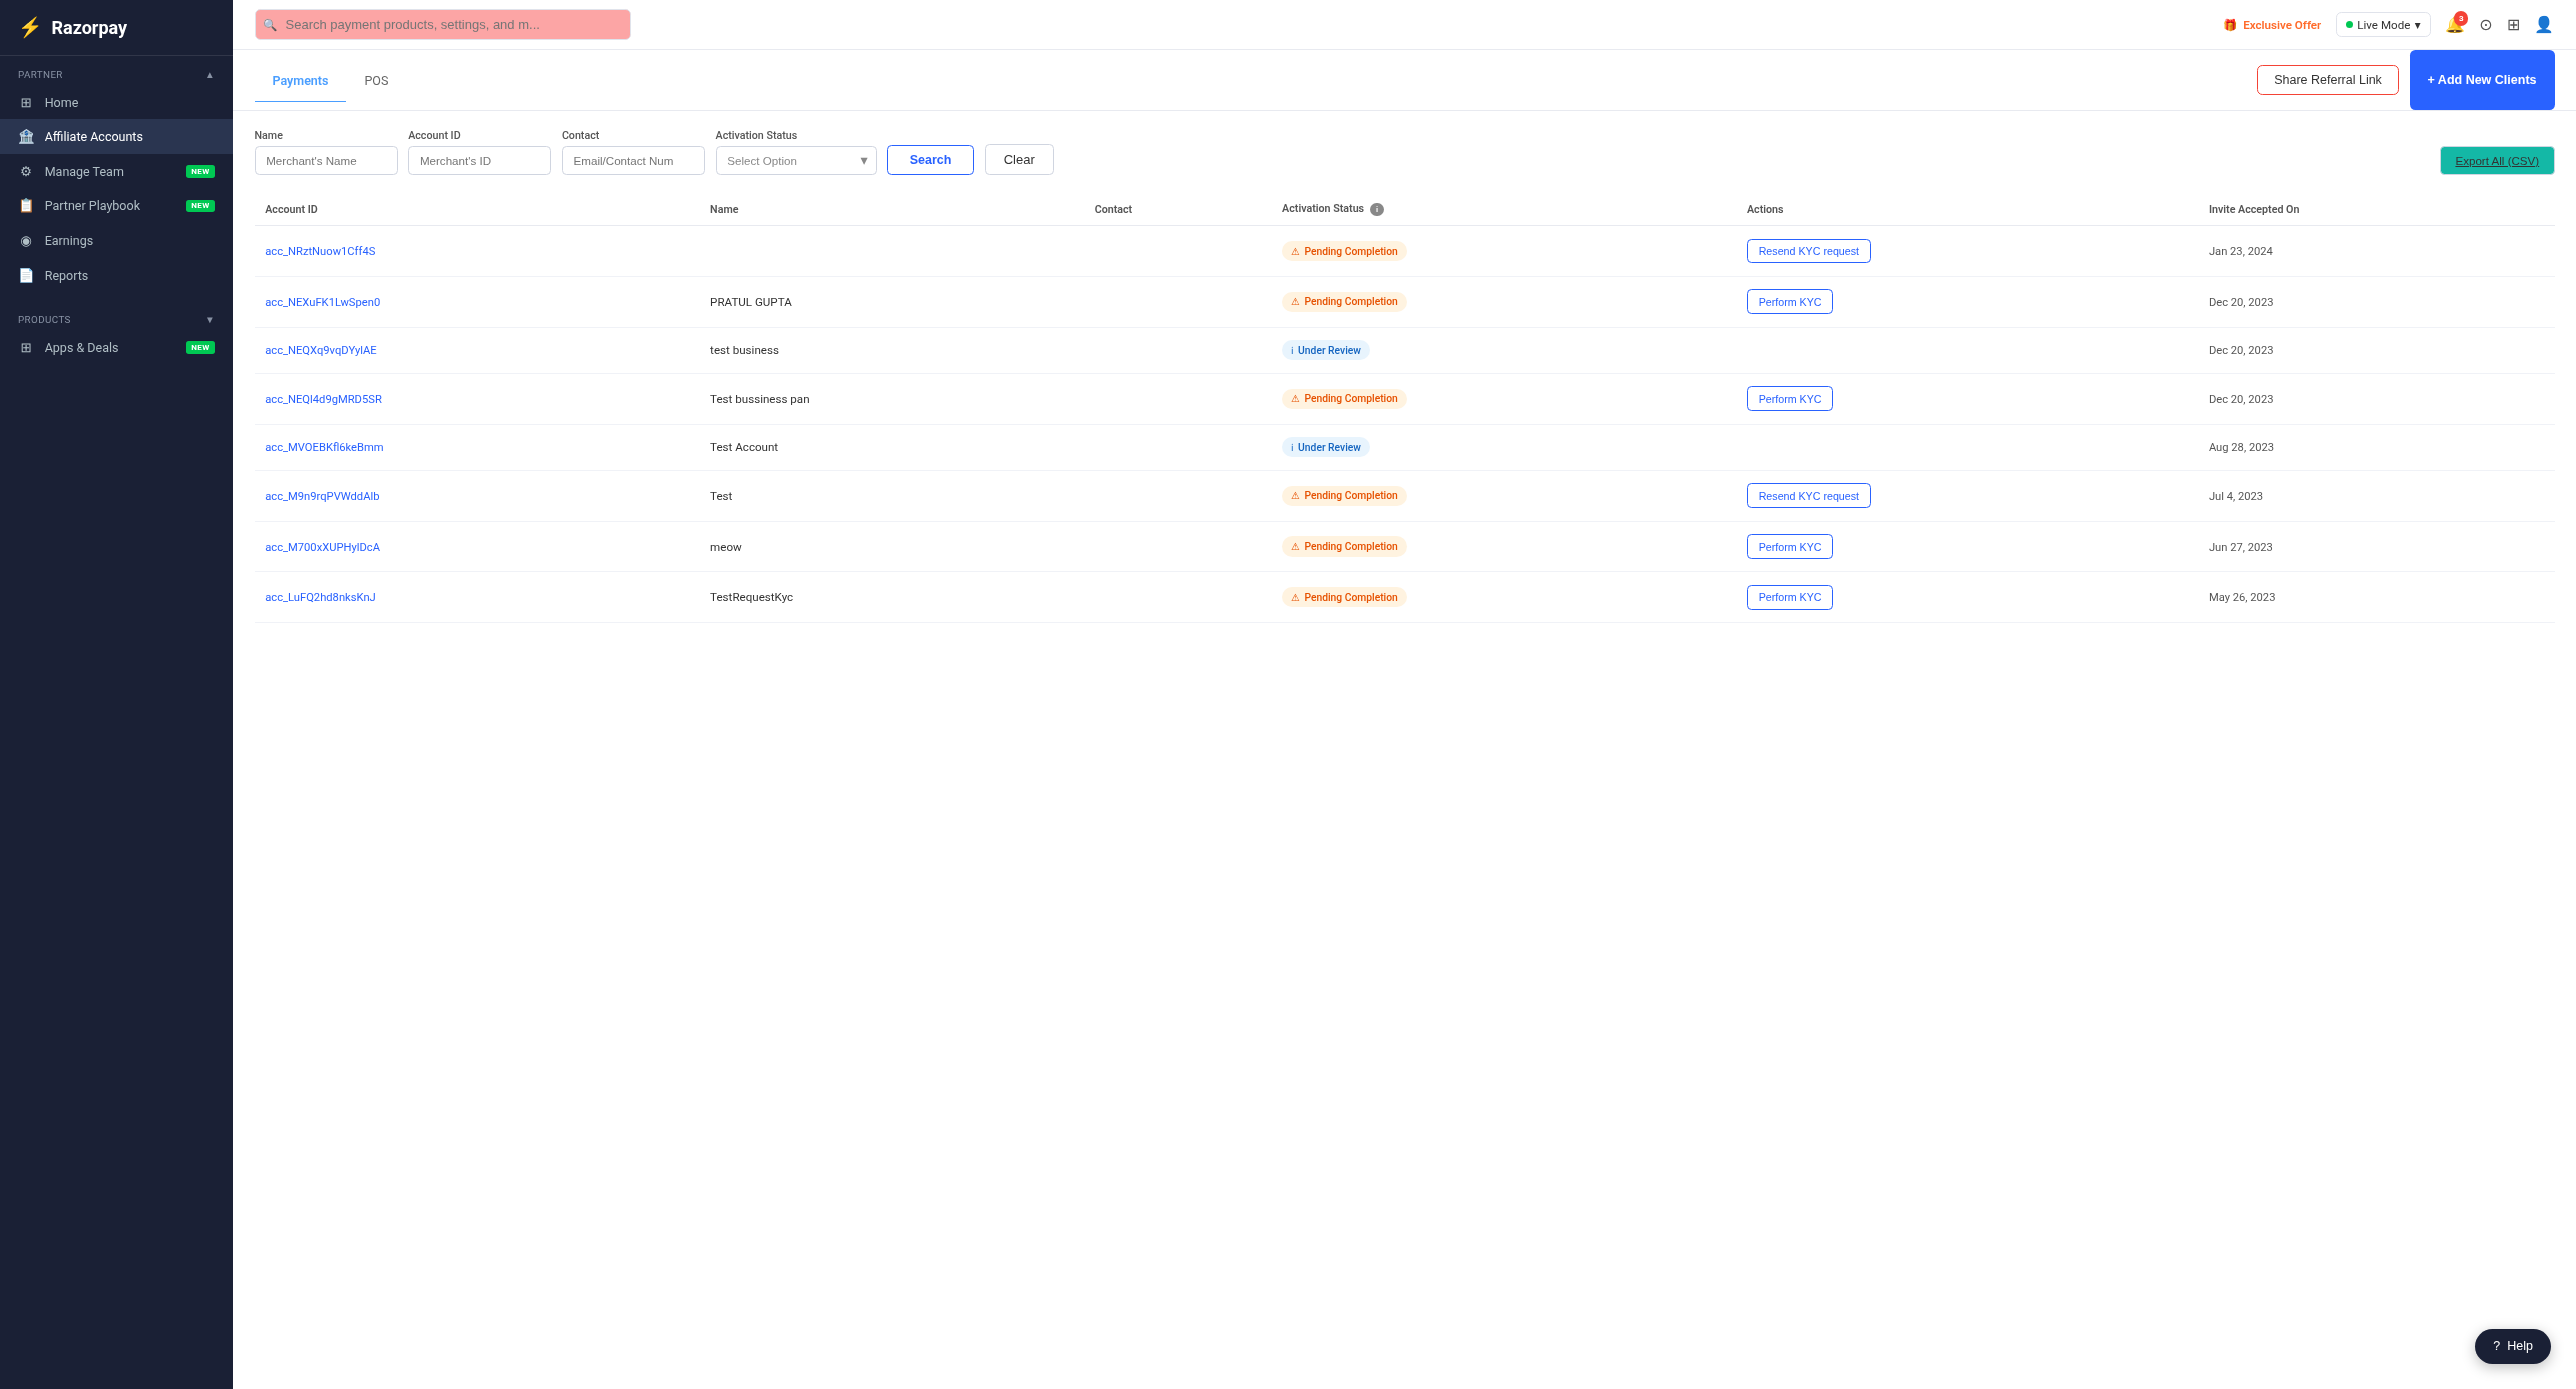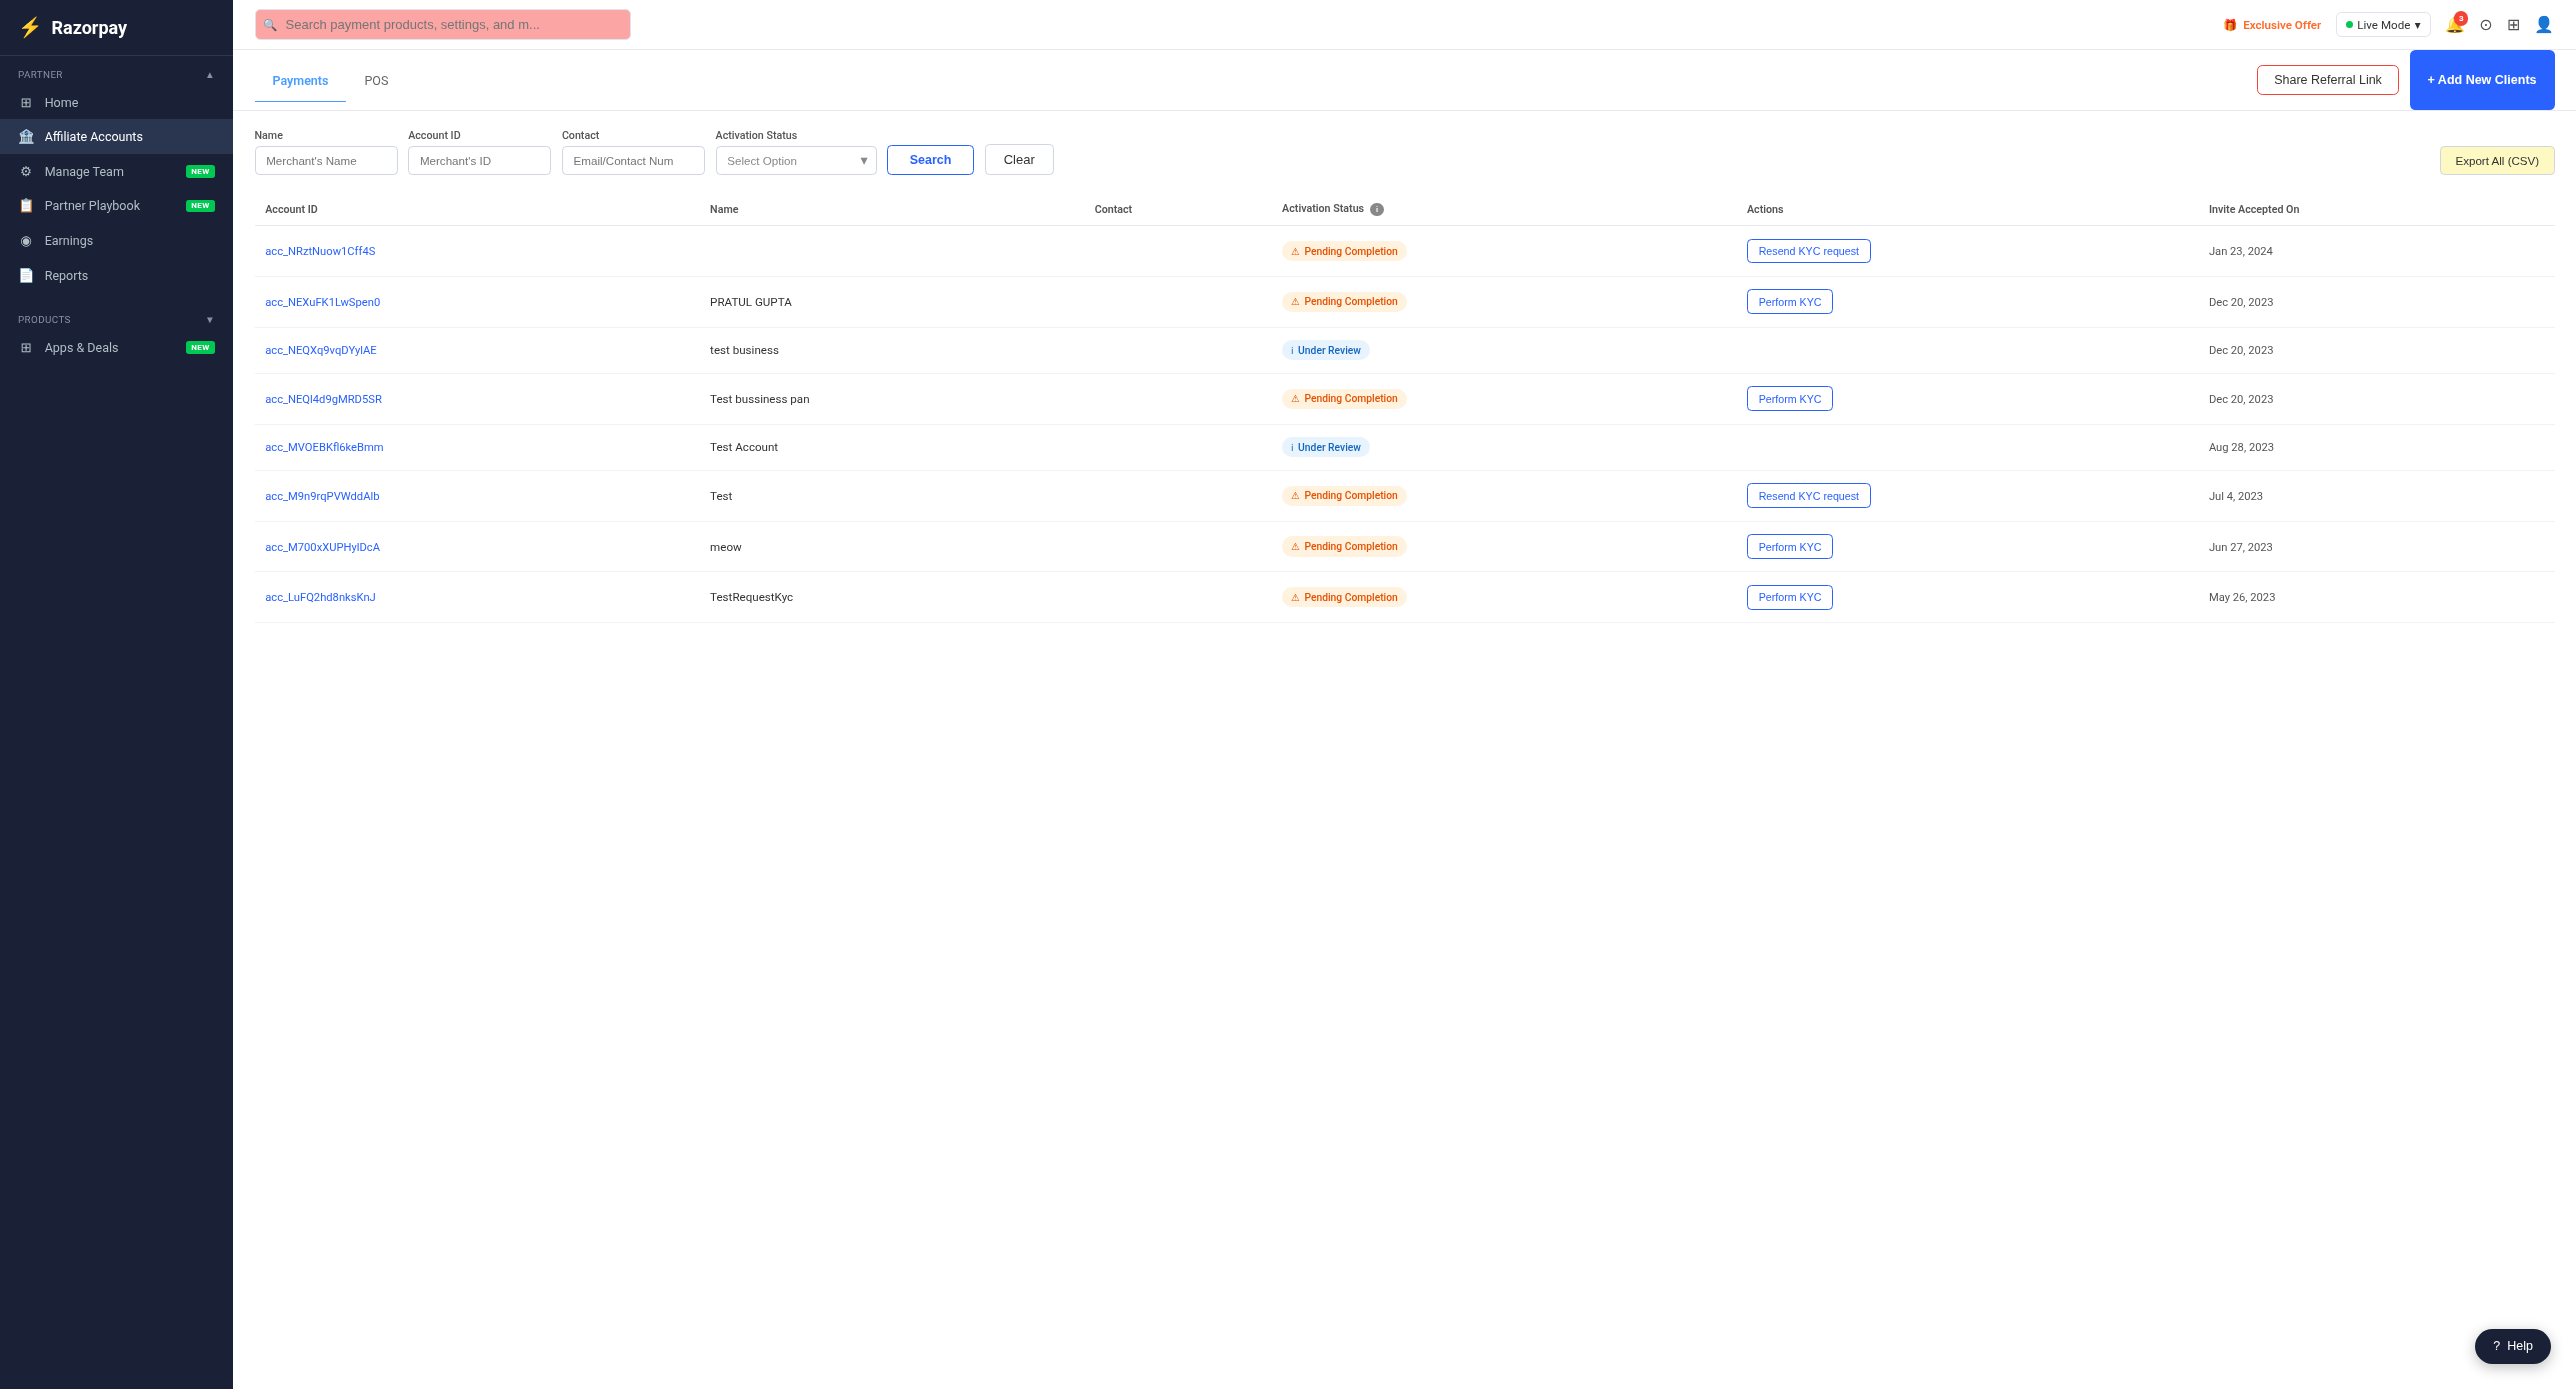--- a/index.html
+++ b/index.html
@@ -53,21 +53,21 @@
     
     .filter-bar { padding: 18px 21.5px; display: flex; align-items: flex-end; gap: 10.7px; background: #fff; flex-wrap: wrap; }
     .filter-group { display: flex; flex-direction: column; gap: 3.6px; }
     .filter-label { font-size: 10.7px; color: #555; font-weight: 500; }
     .filter-input { border: 0.9px solid #d0d5e0; border-radius: 4.5px; padding: 7.2px 10.7px; font-size: 11.6px; color: #888; background: #fff; outline: none; width: 143px; }
     .filter-select { border: 0.9px solid #d0d5e0; border-radius: 4.5px; padding: 7.2px 10.7px; font-size: 11.6px; color: #888; background: #fff; outline: none; width: 161px; appearance: none; cursor: pointer; }
     .select-wrapper { position: relative; }
     .select-wrapper::after { content: '▾'; position: absolute; right: 9px; top: 50%; transform: translateY(-50%); color: #888; pointer-events: none; }
     .btn-search { background: #fff; border: 1.8px solid #2962ff; color: #2962ff; padding: 7.2px 21.5px; border-radius: 4.5px; font-size: 12.5px; font-weight: 600; cursor: pointer; }
     .btn-clear { background: #fff; border: 0.9px solid #d0d5e0; color: #333; padding: 7.2px 18px; border-radius: 4.5px; font-size: 13px; cursor: pointer; }
-    .btn-export { background: #fef9c3; border: 0.9px solid #d0d5e0; color: #333; padding: 7.2px 14.3px; border-radius: 4.5px; font-size: 11.6px; cursor: pointer; margin-left: auto; }
+    .btn-export { background: #14b8a6; border: 0.9px solid #d0d5e0; color: #333; padding: 7.2px 14.3px; border-radius: 4.5px; font-size: 11.6px; cursor: pointer; margin-left: auto; text-decoration: underline; }
 
     
     .table-container { overflow-x: auto; padding: 0 21.5px 21.5px; }
     table { width: 100%; border-collapse: collapse; font-size: 11.6px; }
     thead th { padding: 9px 10.7px; text-align: left; color: #555; font-weight: 600; font-size: 10.7px; border-bottom: 0.9px solid #e8eaf0; white-space: nowrap; }
     tbody tr { border-bottom: 0.9px solid #f0f2f7; }
     tbody td { padding: 12.5px 10.7px; color: #333; font-size: 11.6px; vertical-align: middle; }
     .account-id-link { color: #2962ff; text-decoration: none; font-size: 11.2px; }
 
     .status-badge { display: inline-flex; align-items: center; gap: 4.5px; padding: 3.6px 9px; border-radius: 18px; font-size: 10.3px; font-weight: 500; white-space: nowrap; }

